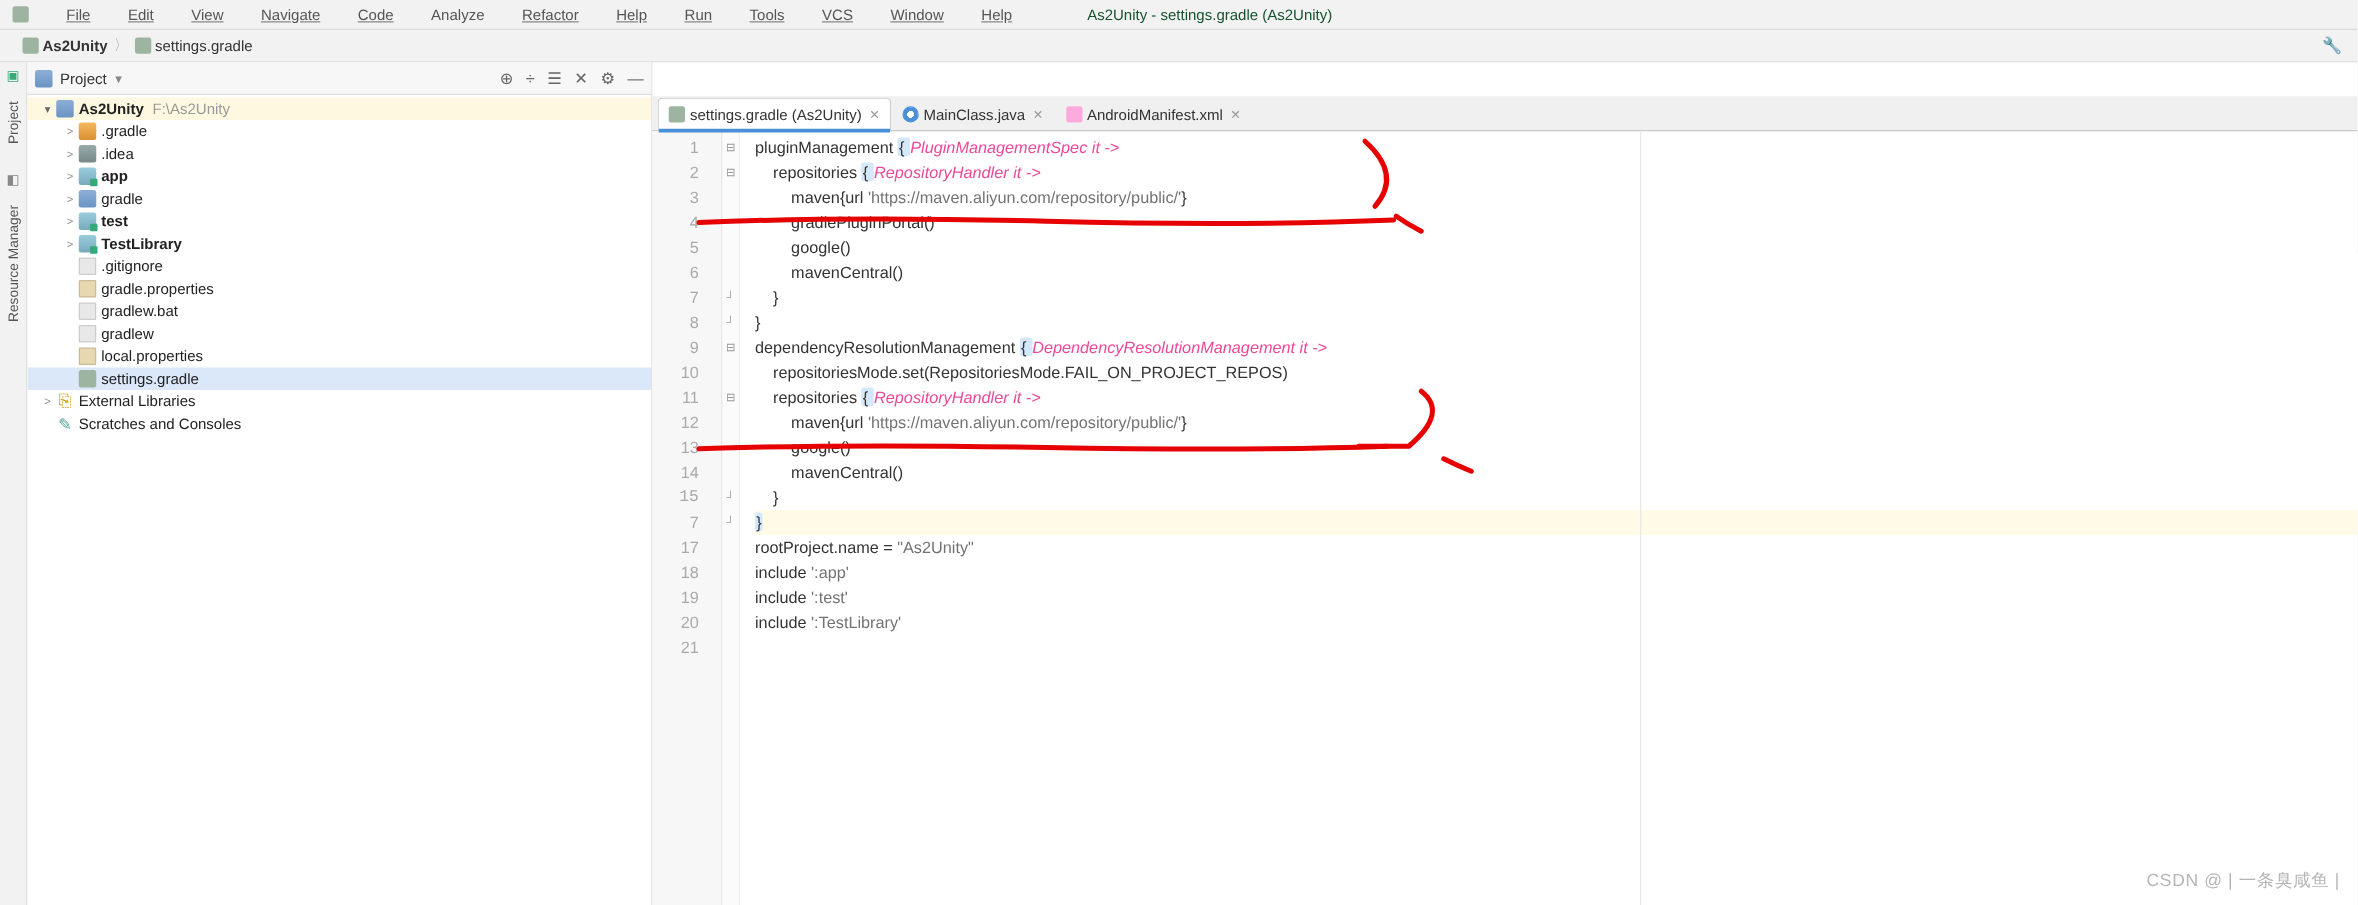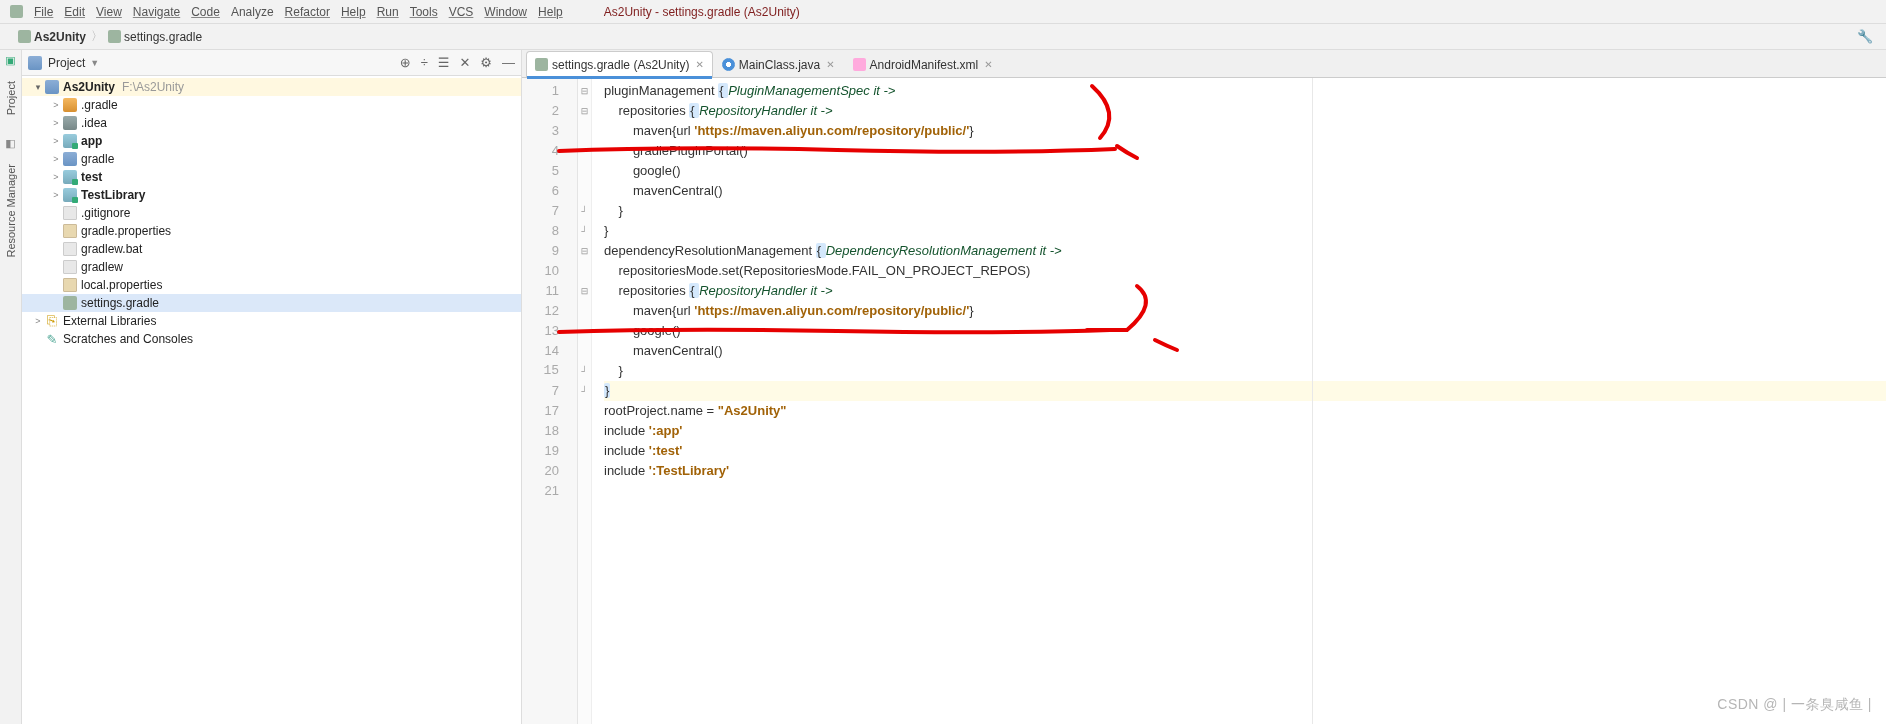--- a/index.html
+++ b/index.html
@@ -1,21 +1,21 @@
 <!DOCTYPE html>
 <html><head>
 <meta charset="utf-8">
 <style>
 * { margin: 0; padding: 0; box-sizing: border-box; font-family: "Segoe UI", Arial, sans-serif; }
 body { background: #f2f2f2; width: 1886px; height: 724px; overflow: hidden; position: relative; font-size: 12px; color: #333; }
 
 
-.menubar { height: 24px; background: #f2f2f2; display: flex; align-items: center; padding-left: 10px; gap: 11px; font-size: 12px; color: #555; border-bottom: 1px solid #ddd; }
+.menubar { height: 24px; background: #f2f2f2; display: flex; align-items: center; padding-left: 10px; gap: 30px; font-size: 12px; color: #555; border-bottom: 1px solid #ddd; }
 .menubar span.underline { text-decoration: underline; text-decoration-color: #888; }
-.menubar .title-section { margin-left: 30px; color: #7f1d1d; font-style: normal; }
+.menubar .title-section { margin-left: 30px; color: #14532d; font-style: normal; }
 
 
 .breadcrumb-bar { height: 26px; background: #f2f2f2; display: flex; align-items: center; padding-left: 18px; border-bottom: 1px solid #ddd; font-size: 12px; color: #333; }
 .breadcrumb-bar .bc-item { display: flex; align-items: center; gap: 3px; }
 .breadcrumb-bar .sep { margin: 0 5px; color: #aaa; }
 .elephant-icon { width: 13px; height: 13px; background: #9db5a0; border-radius: 2px; display: inline-block; }
 .wrench-icon { font-size: 13px; color: #6b8; }
 
 
 .main-layout { display: flex; height: calc(100% - 50px); }
@@ -48,39 +48,39 @@
 .icon-lib { color: #c90; font-size: 13px; }
 .icon-scratch { color: #5a9; font-size: 13px; }
 .tree-label { color: #222; }
 .tree-label.bold { font-weight: bold; }
 .tree-hint { color: #999; margin-left: 6px; }
 .ind1 { padding-left: 28px; }
 .ind0 .tree-arrow { margin-left: 0; }
 
 
 .editor-area { flex: 1; background: #fff; display: flex; flex-direction: column; position: relative; }
-.tab-bar { height: 28px; display: flex; align-items: flex-end; border-bottom: 1px solid #ccc; background: #f0f0f0; padding-left: 4px; }
+.tab-bar { height: 28px; display: flex; align-items: flex-end; border-bottom: 1px solid #ccc; background: #f0f0f0; padding-left: 4px; margin-top: 27px; }
 .tab { height: 26px; display: flex; align-items: center; gap: 4px; padding: 0 8px; font-size: 12px; border: 1px solid transparent; border-bottom: none; cursor: pointer; }
 .tab.active { background: #fff; border-color: #ccc; border-top-left-radius: 4px; border-top-right-radius: 4px; position: relative; z-index: 2; }
 .tab.active::after { content: ""; position: absolute; left: 0; right: 0; bottom: -2px; height: 3px; background: #4a90d9; }
 .tab .close { color: #999; font-size: 10px; margin-left: 2px; }
 .tab .ticon { width: 13px; height: 13px; display: inline-block; }
 .ticon-gradle { background: #9db5a0; border-radius: 2px; }
 .ticon-java { background: radial-gradient(circle, #fff 35%, #4a90d9 36%); border-radius: 50%; border: 1px solid #4a90d9; }
 .ticon-xml { background: #fad; border-radius: 2px; }
 
 .code-wrap { flex: 1; display: flex; font-family: "Consolas", monospace; font-size: 13px; line-height: 20px; position: relative; }
 .gutter { width: 56px; background: #f7f7f7; border-right: 1px solid #e4e4e4; text-align: right; padding: 3px 18px 0 0; color: #aaa; }
 .fold-col { width: 14px; background: #fbfbfb; border-right: 1px solid #eee; padding-top: 3px; }
 .fold-mark { height: 20px; display: flex; align-items: center; justify-content: center; color: #999; font-size: 9px; }
 .code-lines { flex: 1; padding: 3px 0 0 12px; position: relative; }
 .code-line { height: 20px; white-space: pre; }
 .code-right-margin { position: absolute; top: 0; bottom: 0; left: 720px; width: 1px; background: #e8e8e8; }
-.str { color: #a16207; font-weight: bold; }
-.hint { color: #14532d; font-style: italic; }
+.str { color: #737373; font-weight: normal; }
+.hint { color: #ec4899; font-style: italic; }
 .brace-hl { background: #d4e8fc; border-radius: 2px; padding: 0 1px; }
 .line-hl { background: #fffbe6; }
 
 
 .annot { position: absolute; pointer-events: none; }
 .annot svg path { stroke: #e60000; stroke-width: 4; fill: none; stroke-linecap: round; }
 
 .watermark { position: absolute; right: 14px; bottom: 10px; font-size: 14px; color: rgba(120,120,120,.55); letter-spacing: .5px; }
 </style>
 </head>

